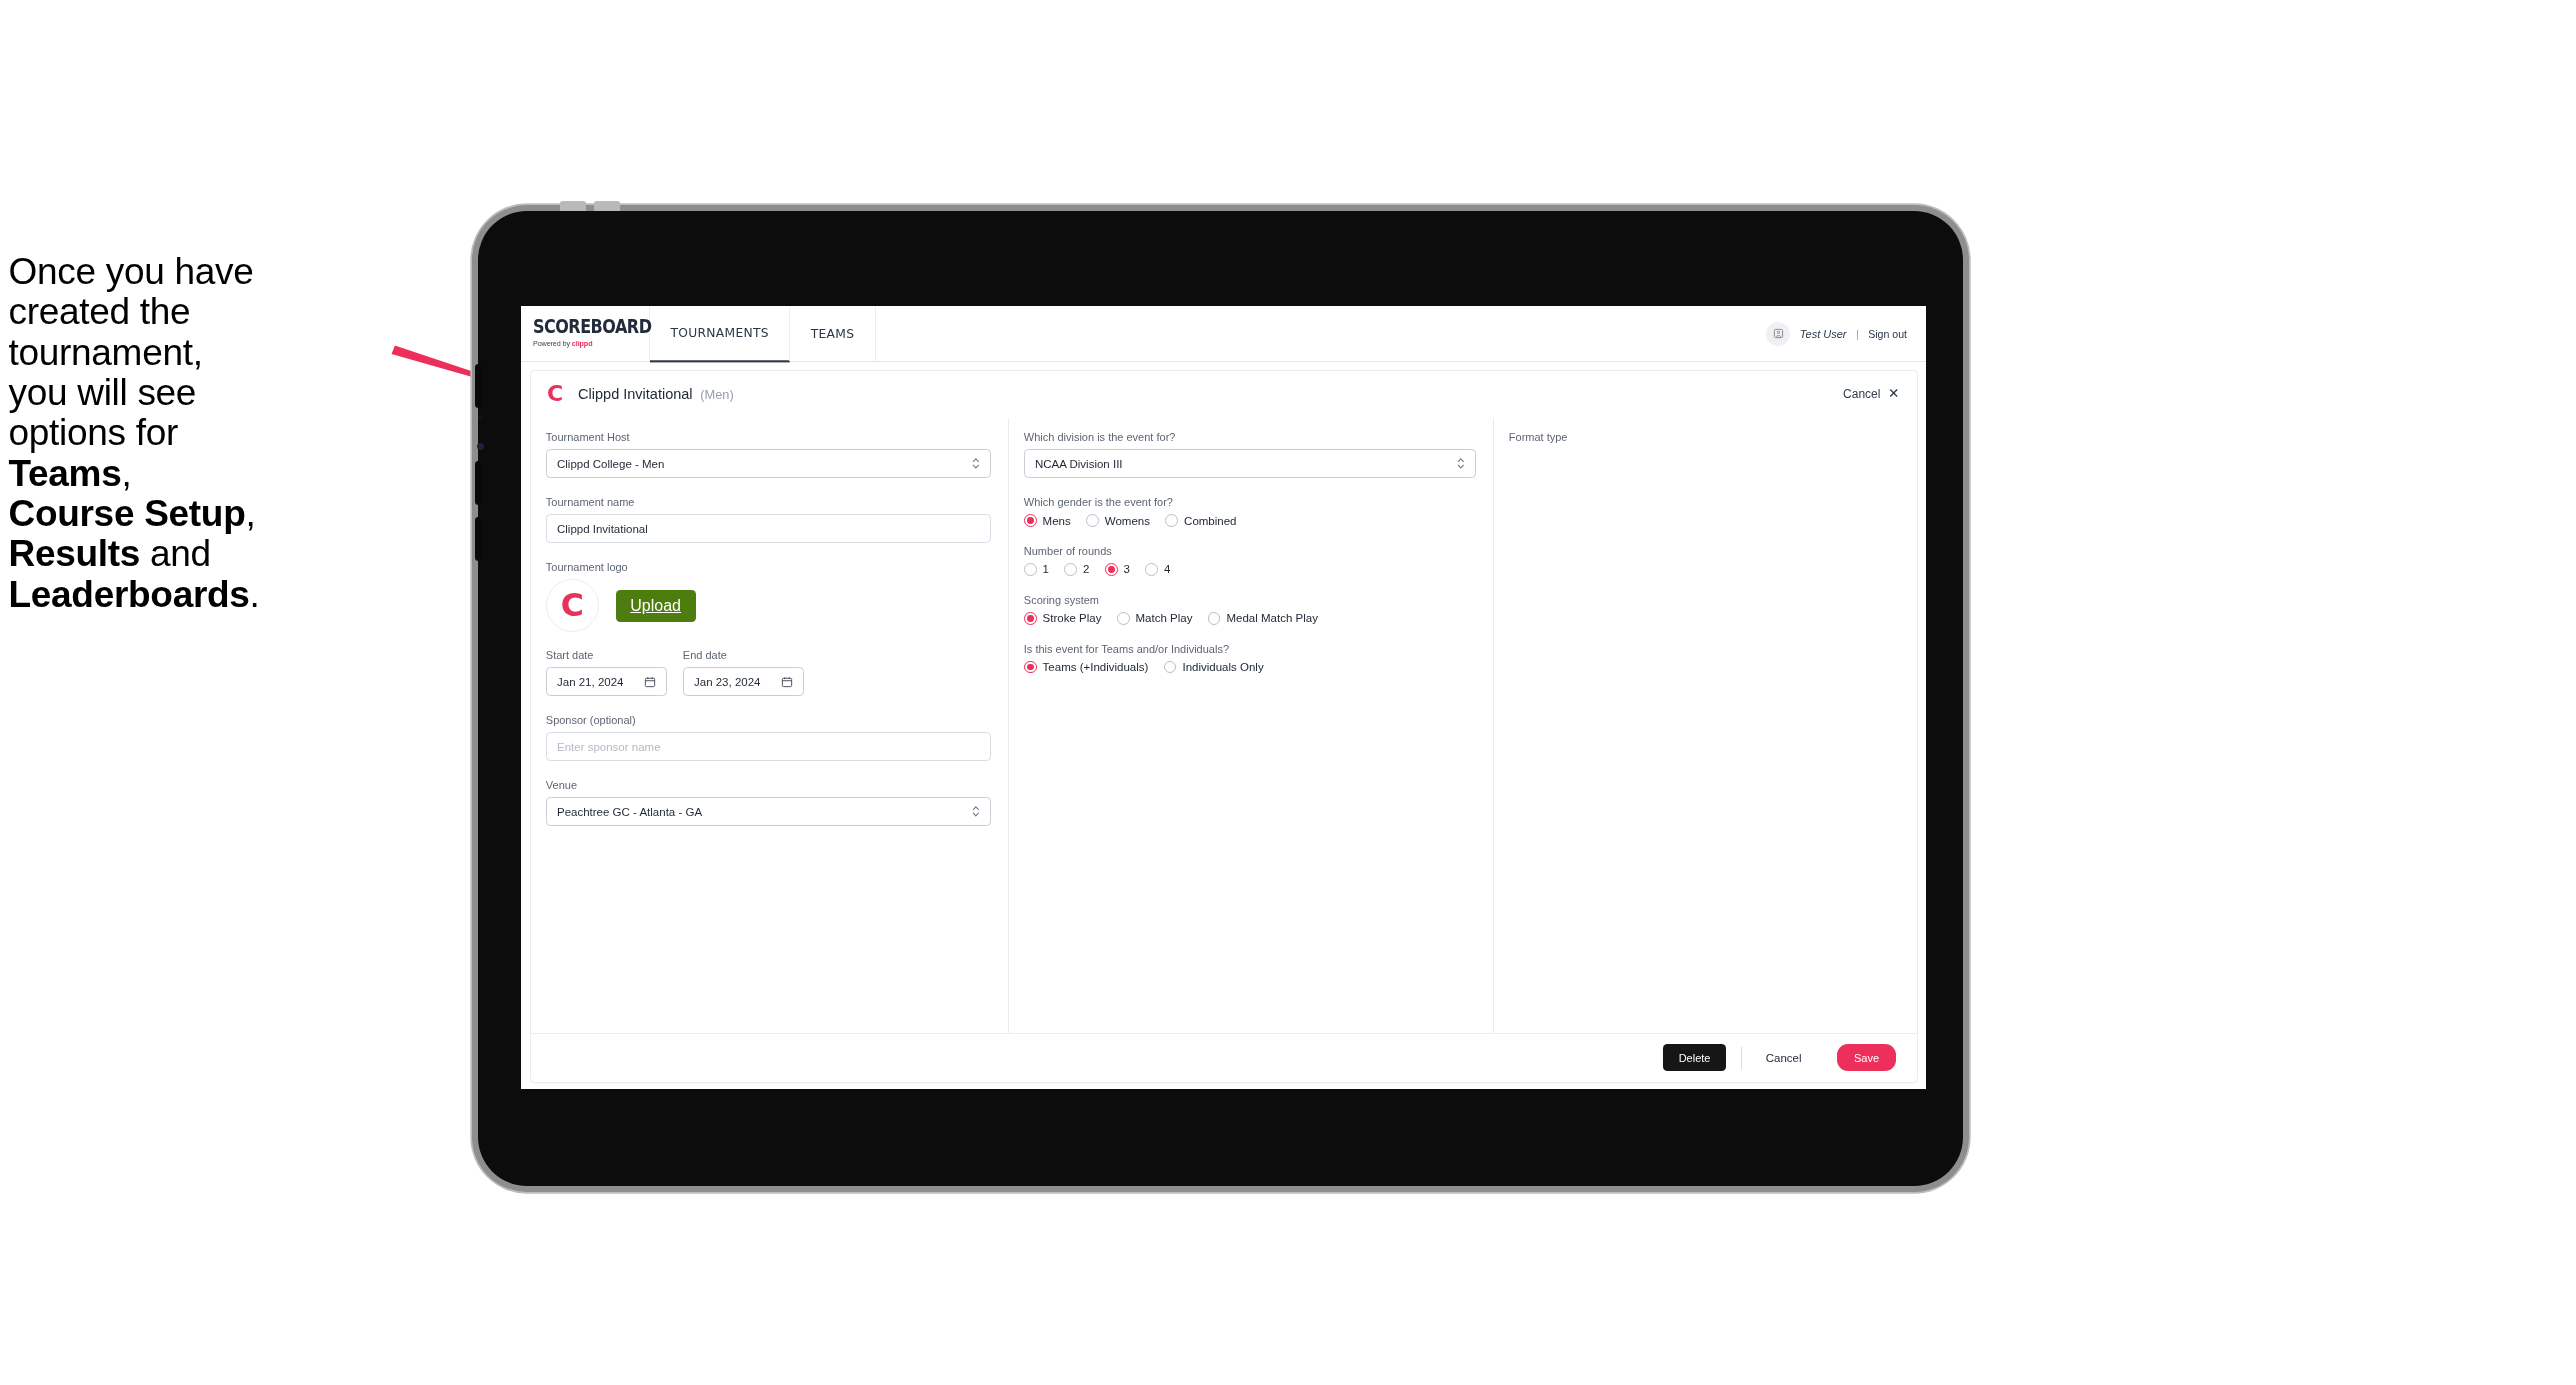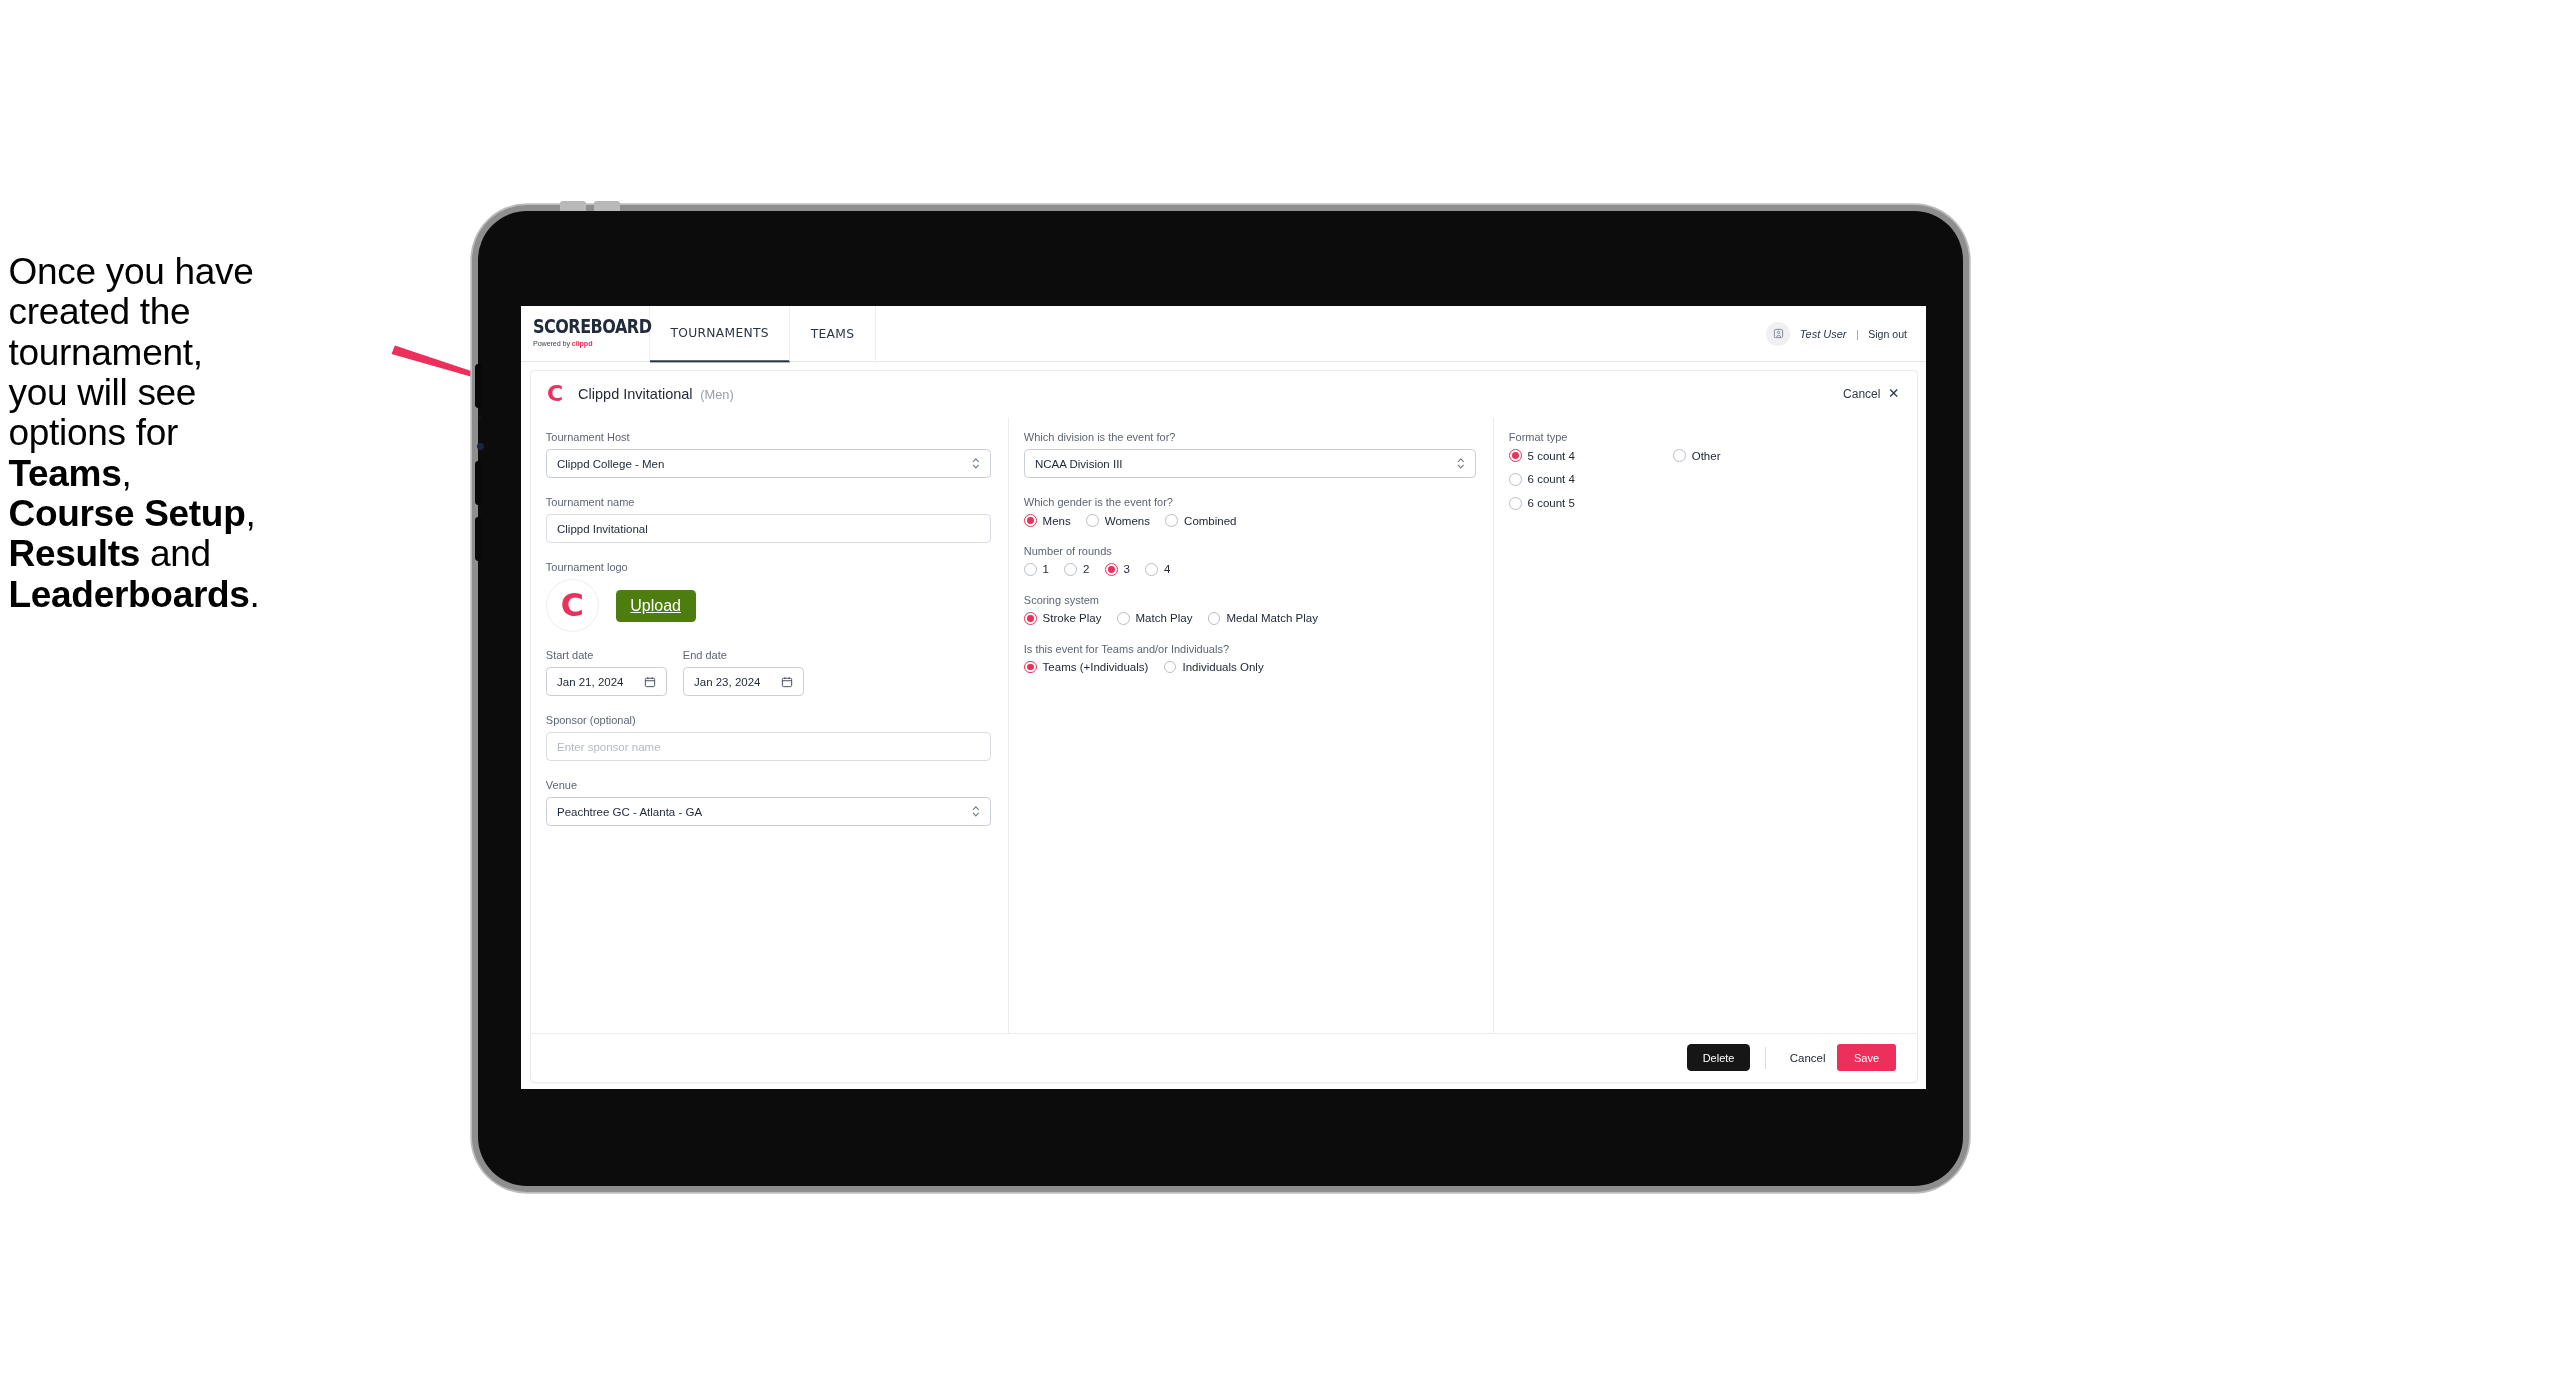--- a/index.html
+++ b/index.html
@@ -189,21 +189,21 @@
 
   
   .cardfoot {
     height: 49px; border-top: 0.9px solid #eaecef;
     display: flex; align-items: center; justify-content: flex-end;
     padding-right: 20.4px; gap: 0;
   }
   .btn-delete { background: #161616; color: #fff; font-size: 11px; padding: 7.7px 15.3px; border-radius: 4.3px; }
   .foot-div { width: 0.9px; height: 22px; background: #d8dbe0; margin: 0 15.3px; }
   .btn-cancel { font-size: 11.5px; color: #1d2533; padding: 7.7px 8.5px; }
-  .btn-save { background: #ec2f5b; color: #fff; font-size: 11px; padding: 7.7px 17px; border-radius: 3px; margin-left: 3px; }
+  .btn-save { background: #ec2f5b; color: #fff; font-size: 11px; padding: 7.7px 17px; border-radius: 11px; margin-left: 27px; }
 </style>
 </head>
 <body>
 
 <div id="stage">
 
   <div class="caption">
     <span>Once you have</span><br>
     <span>created the</span><br>
     <span>tournament,</span><br>
@@ -407,42 +407,20 @@
                 </div>
               <div class="radio">
                   <span class="rb"></span>
                   <span class="rl">Individuals Only</span>
                 </div>
             </div>
           </div>
 
           <div class="col col3">
             <div class="fl">Format type</div>
-            <div class="fmt-grid">
-              <div class="fmt-col">
-                <div class="radio">
-                    <span class="rb on"></span>
-                    <span class="rl">5 count 4</span>
-                  </div>
-                <div class="radio">
-                    <span class="rb"></span>
-                    <span class="rl">6 count 4</span>
-                  </div>
-                <div class="radio">
-                    <span class="rb"></span>
-                    <span class="rl">6 count 5</span>
-                  </div>
-              </div>
-              <div class="fmt-col right">
-                <div class="radio">
-                    <span class="rb"></span>
-                    <span class="rl">Other</span>
-                  </div>
-              </div>
-            </div>
           </div>
 
         </div>
 
         <div class="cardfoot">
           <div class="btn-delete">Delete</div>
           <div class="foot-div"></div>
           <div class="btn-cancel">Cancel</div>
           <div class="btn-save">Save</div>
         </div>

